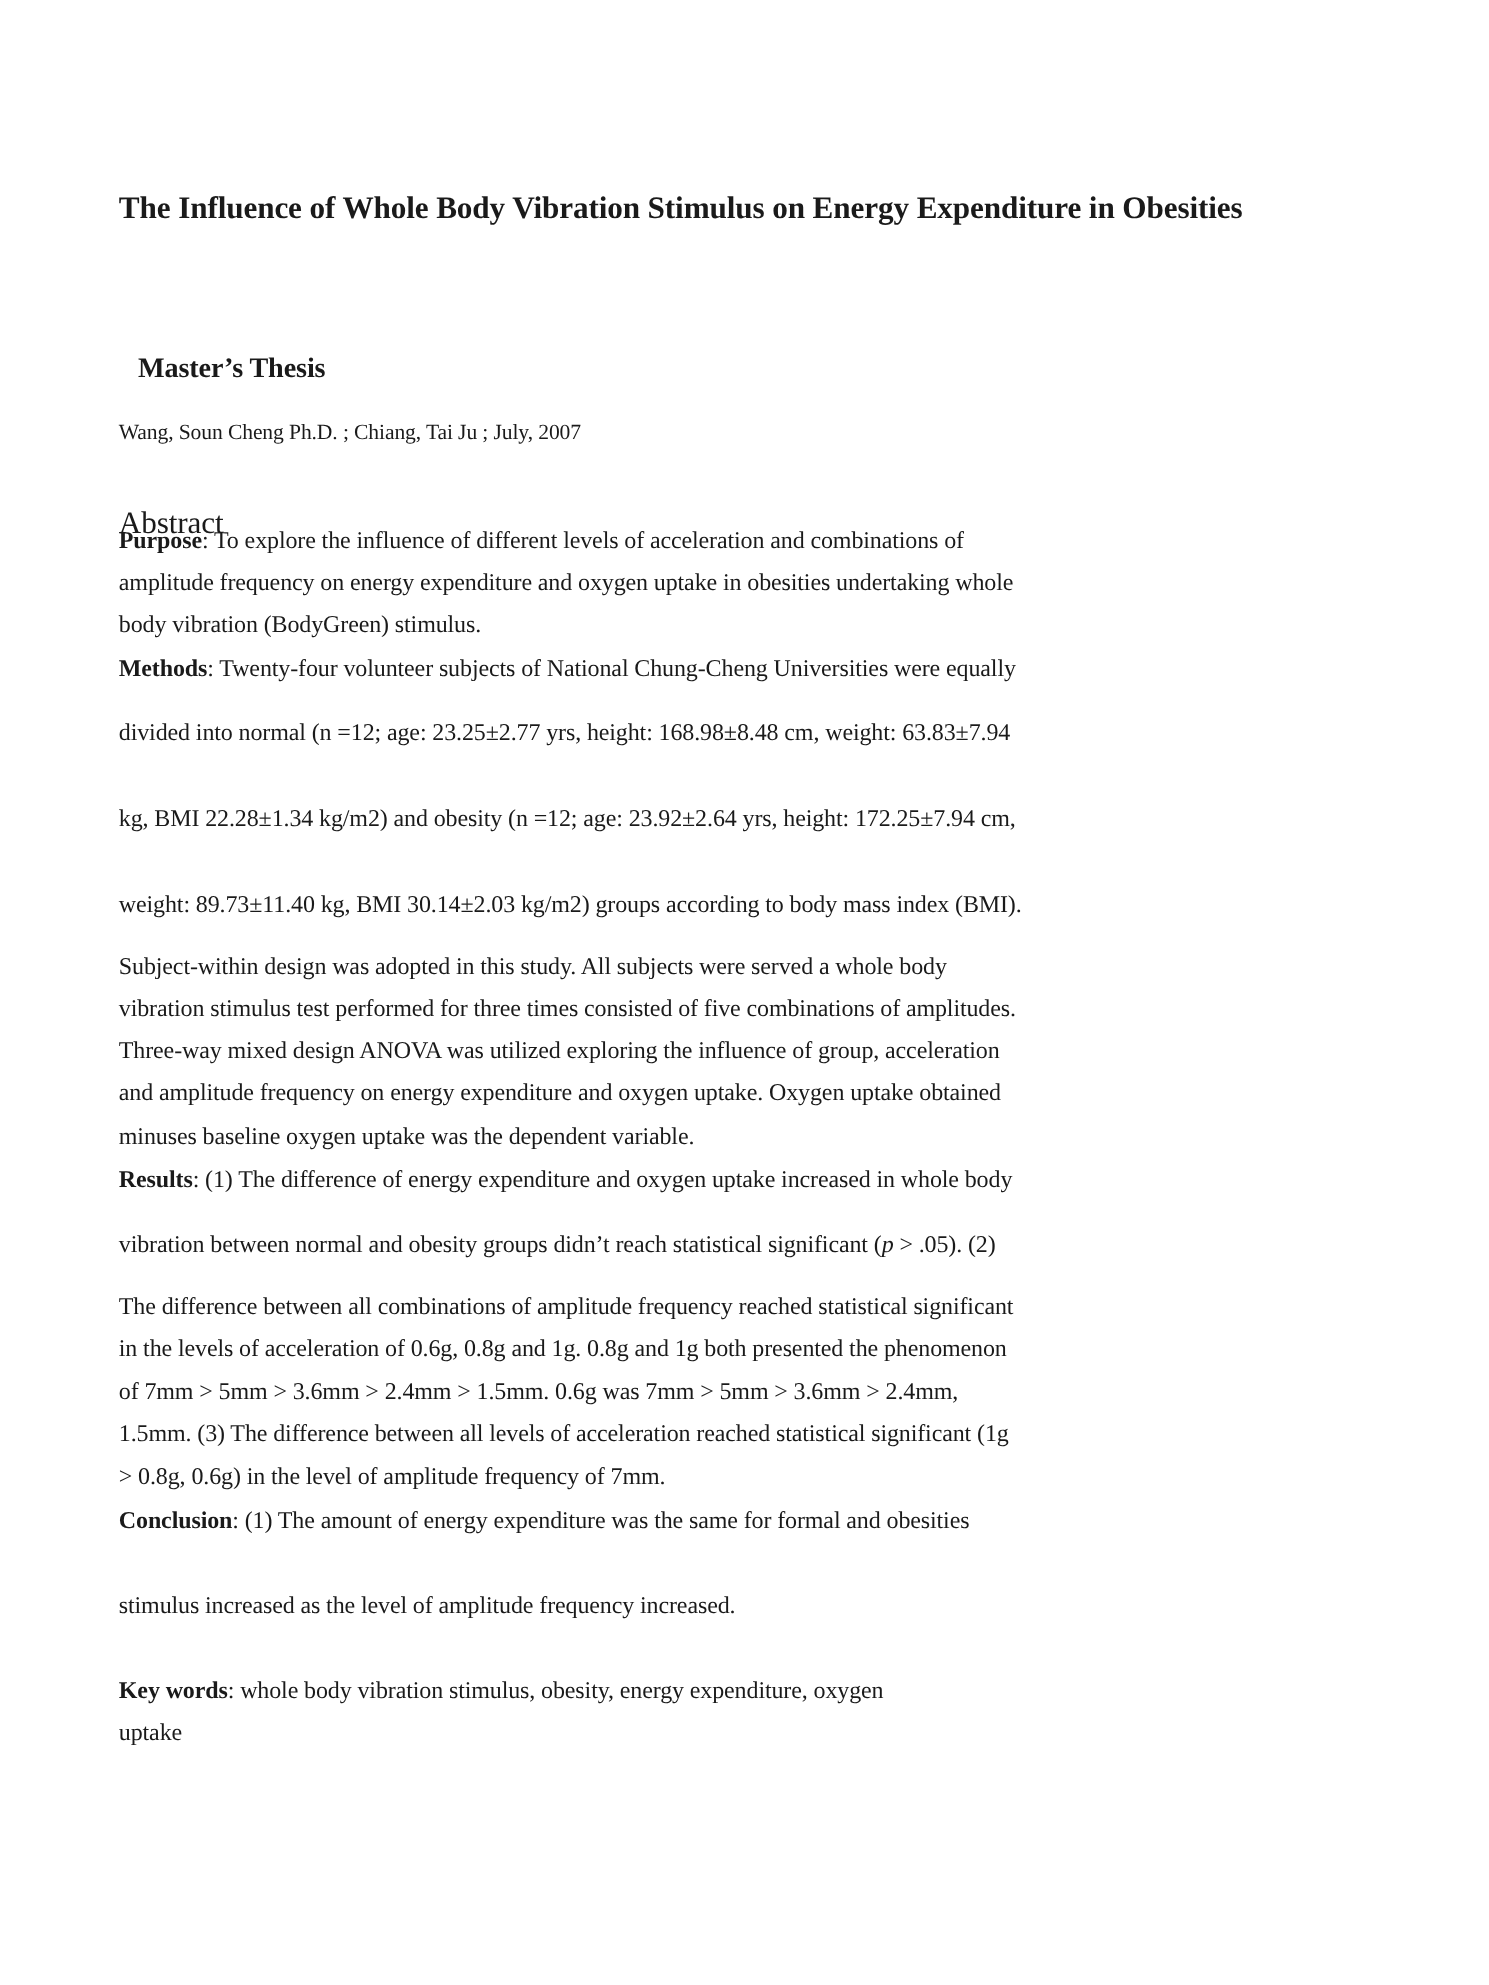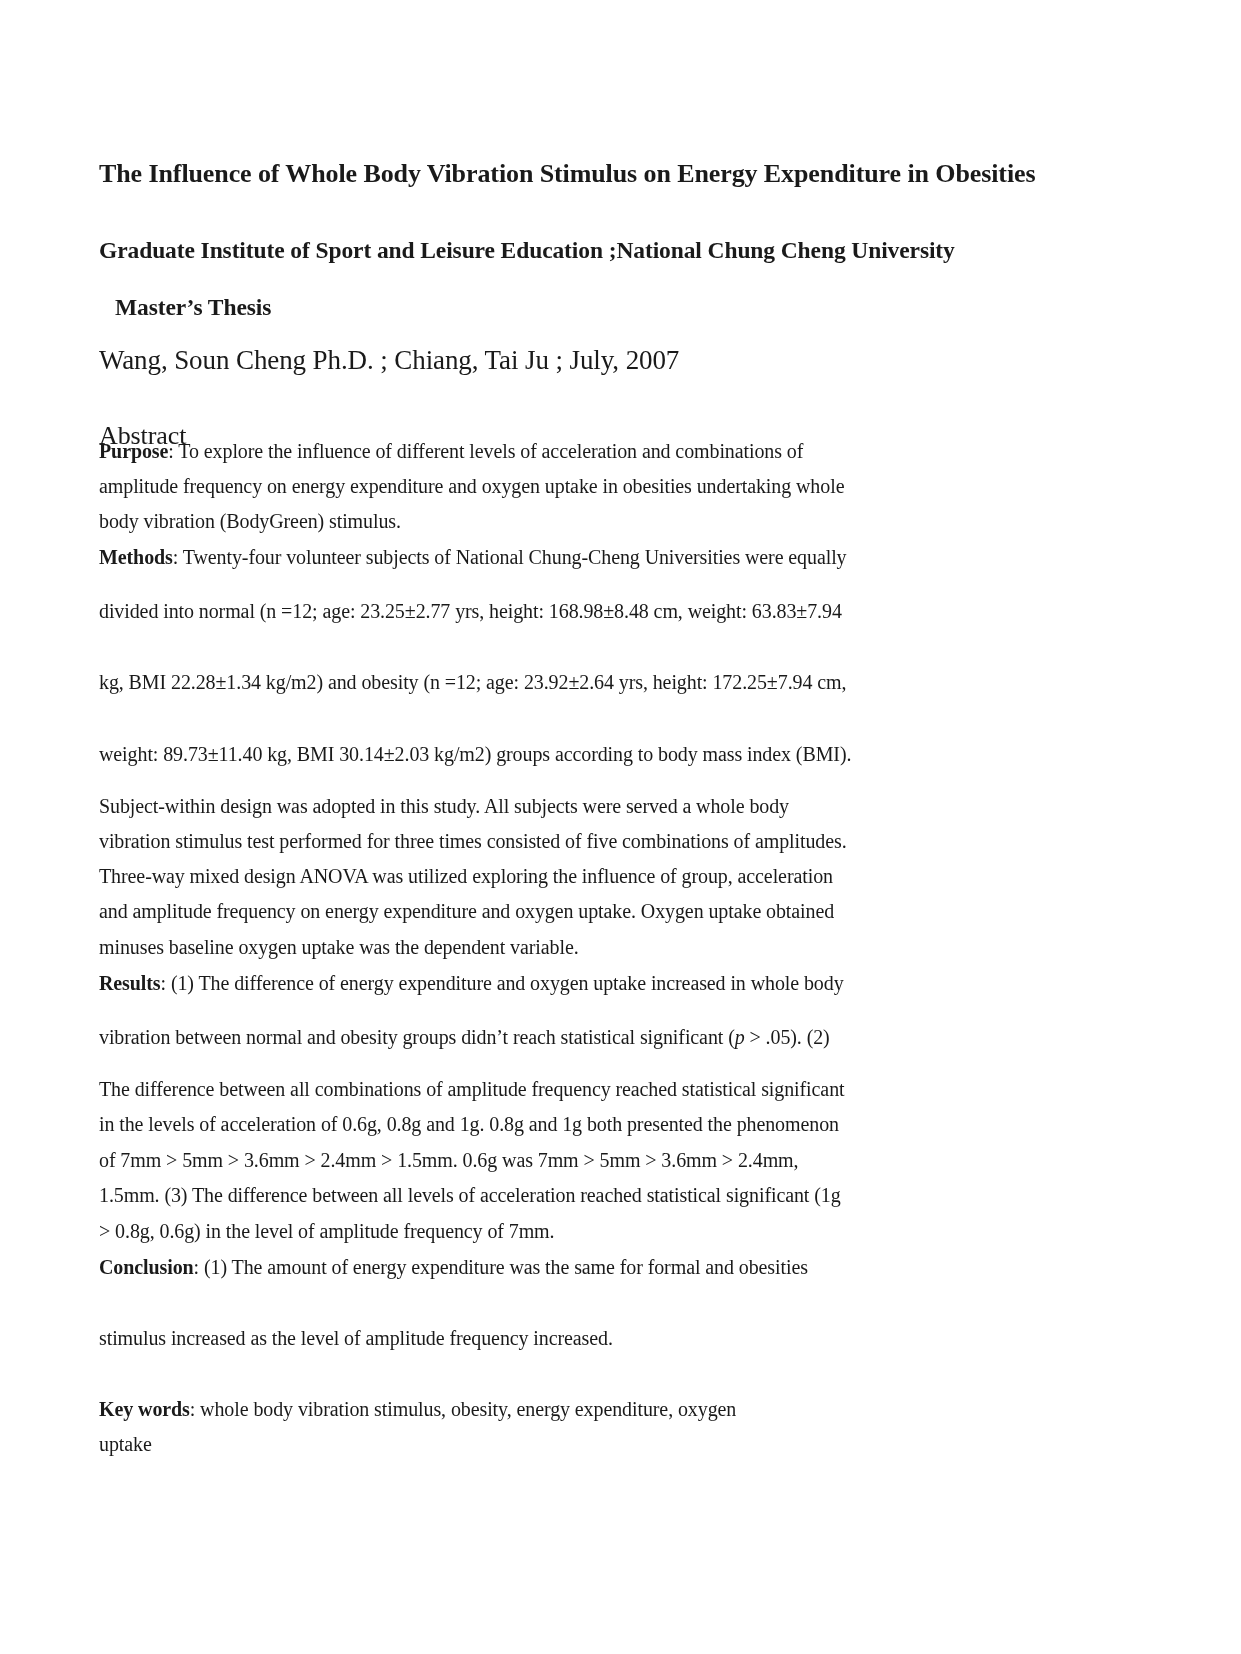--- a/index.html
+++ b/index.html
@@ -9,31 +9,30 @@
       color: #1a1a1a;
     }
     .page { position: absolute; left: 0; top: 12px; width: 1000px; height: 1654px; }
     .line {
       position: absolute; left: 99px; white-space: nowrap;
       font-size: 20px; line-height: 30px; letter-spacing: -0.1px;
     }
     .title { font-size: 26px; font-weight: bold; top: 147px; }
     .inst  { font-size: 23.5px; font-weight: bold; top: 223px; }
     .thesis{ font-size: 23.5px; font-weight: bold; top: 280px; margin-left: 16px; }
-    .author{ font-size: 27px; top: 333px; text-align: right; }
+    .author{ font-size: 18px; top: 333px; text-align: right; }
     .abs-h { font-size: 26px; font-weight: normal; top: 409px; }
     b.lbl { font-weight: bold; }
     i { font-style: italic; }
   </style>
 </head>
 <body>
 
 <div class="page">
   <div class="line title">The Influence of Whole Body Vibration Stimulus on Energy Expenditure in Obesities</div>
-  <div class="line inst">Graduate Institute of Sport and Leisure Education ;National Chung Cheng University</div>
   <div class="line thesis">Master’s Thesis</div>
   <div class="line author">Wang, Soun Cheng Ph.D. ; Chiang, Tai Ju ; July, 2007</div>
 
   <div class="line abs-h">Abstract</div>
 
   <div class="line" style="top:424px"><b class="lbl">Purpose</b><span>: To explore the influence of different levels of acceleration and combinations of</span></div>
   <div class="line" style="top:459px">amplitude frequency on energy expenditure and oxygen uptake in obesities undertaking whole</div>
   <div class="line" style="top:494px">body vibration (BodyGreen) stimulus.</div>
 
   <div class="line" style="top:530px"><b class="lbl">Methods</b><span>: Twenty-four volunteer subjects of National Chung-Cheng Universities were equally</span></div>

